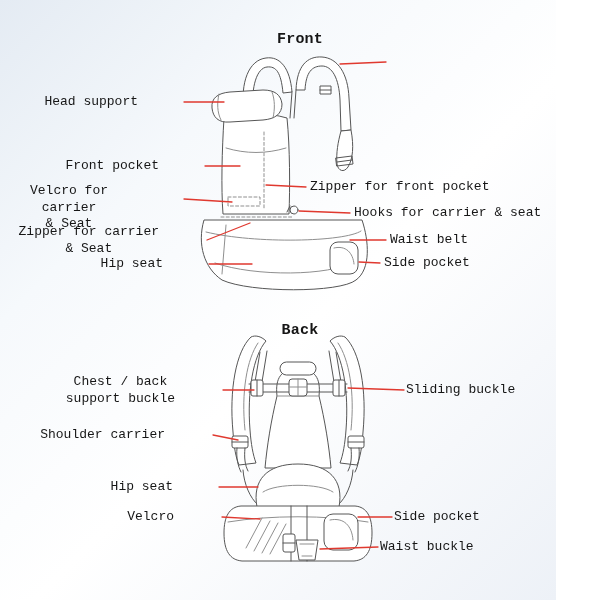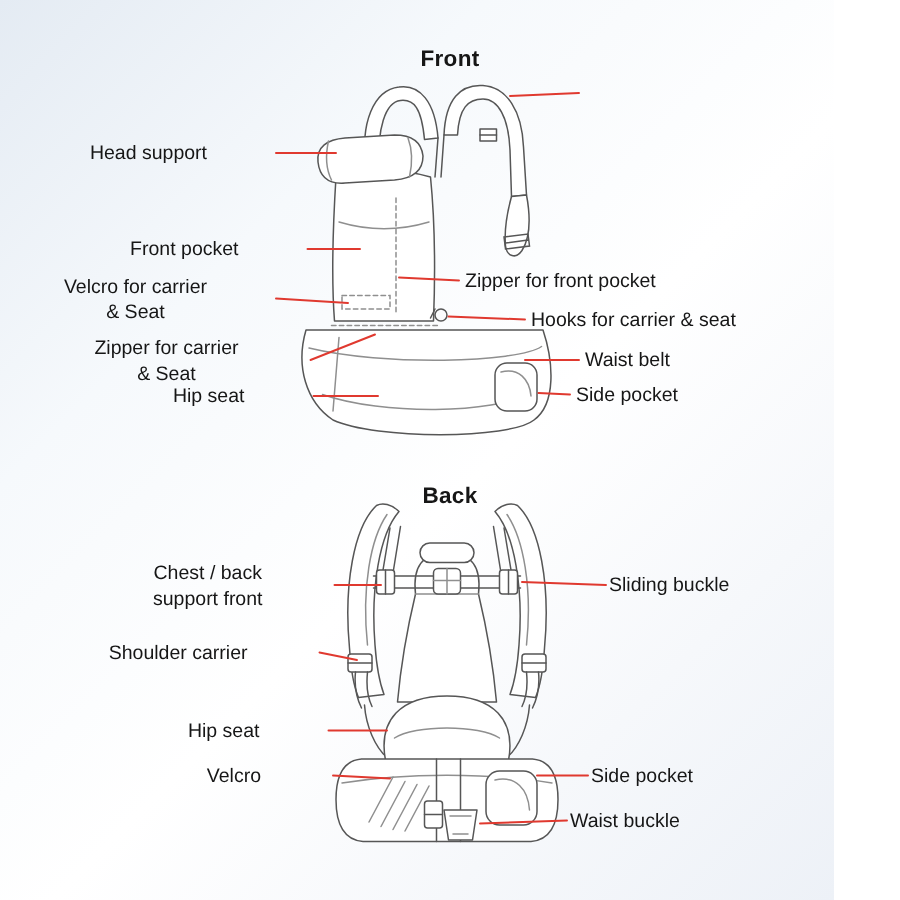--- a/index.html
+++ b/index.html
@@ -1,19 +1,19 @@
 <!DOCTYPE html>
 <html style="--accent: #e0392f; --ink: #161616;"><head>
 <meta charset="utf-8">
 <style>
   html,body { margin:0; padding:0; background:#ffffff; }
   .canvas {
     position:relative; width:556px; height:600px; overflow:hidden;
     background:linear-gradient(135deg,#e4ebf3 0%, #f6f9fc 28%, #ffffff 55%, #edf1f7 100%);
-    font-family:Liberation Sans, sans-serif;
+    font-family:Liberation Mono, monospace;
   }
   .title {
     position:absolute; left:0; width:600px; text-align:center;
     font-size:15px; font-weight:600; color:var(--ink,#161616); letter-spacing:.2px;
   }
   .label {
     position:absolute; font-size:13px; line-height:1.28; color:var(--ink,#161616);
     white-space:pre-line;
   }
   .r { text-align:right; }
@@ -139,21 +139,21 @@
 &amp; Seat</div>
   <div class="label" style="left:310px; top:179px;">Zipper for front pocket</div>
   <div class="label" style="left:354px; top:205px;">Hooks for carrier &amp; seat</div>
   <div class="label c" style="right:397px; top:224px;">Zipper for carrier
 &amp; Seat</div>
   <div class="label" style="left:390px; top:232px;">Waist belt</div>
   <div class="label r" style="right:393px; top:256px;">Hip seat</div>
   <div class="label" style="left:384px; top:255px;">Side pocket</div>
 
   <div class="label c" style="right:381px; top:374px;">Chest / back
-support front</div>
+support buckle</div>
   <div class="label" style="left:406px; top:382px;">Sliding buckle</div>
   <div class="label r" style="right:391px; top:427px;">Shoulder carrier</div>
   <div class="label r" style="right:383px; top:479px;">Hip seat</div>
   <div class="label r" style="right:382px; top:509px;">Velcro</div>
   <div class="label" style="left:394px; top:509px;">Side pocket</div>
   <div class="label" style="left:380px; top:539px;">Waist buckle</div>
 
 </div>
 
 </body></html>

